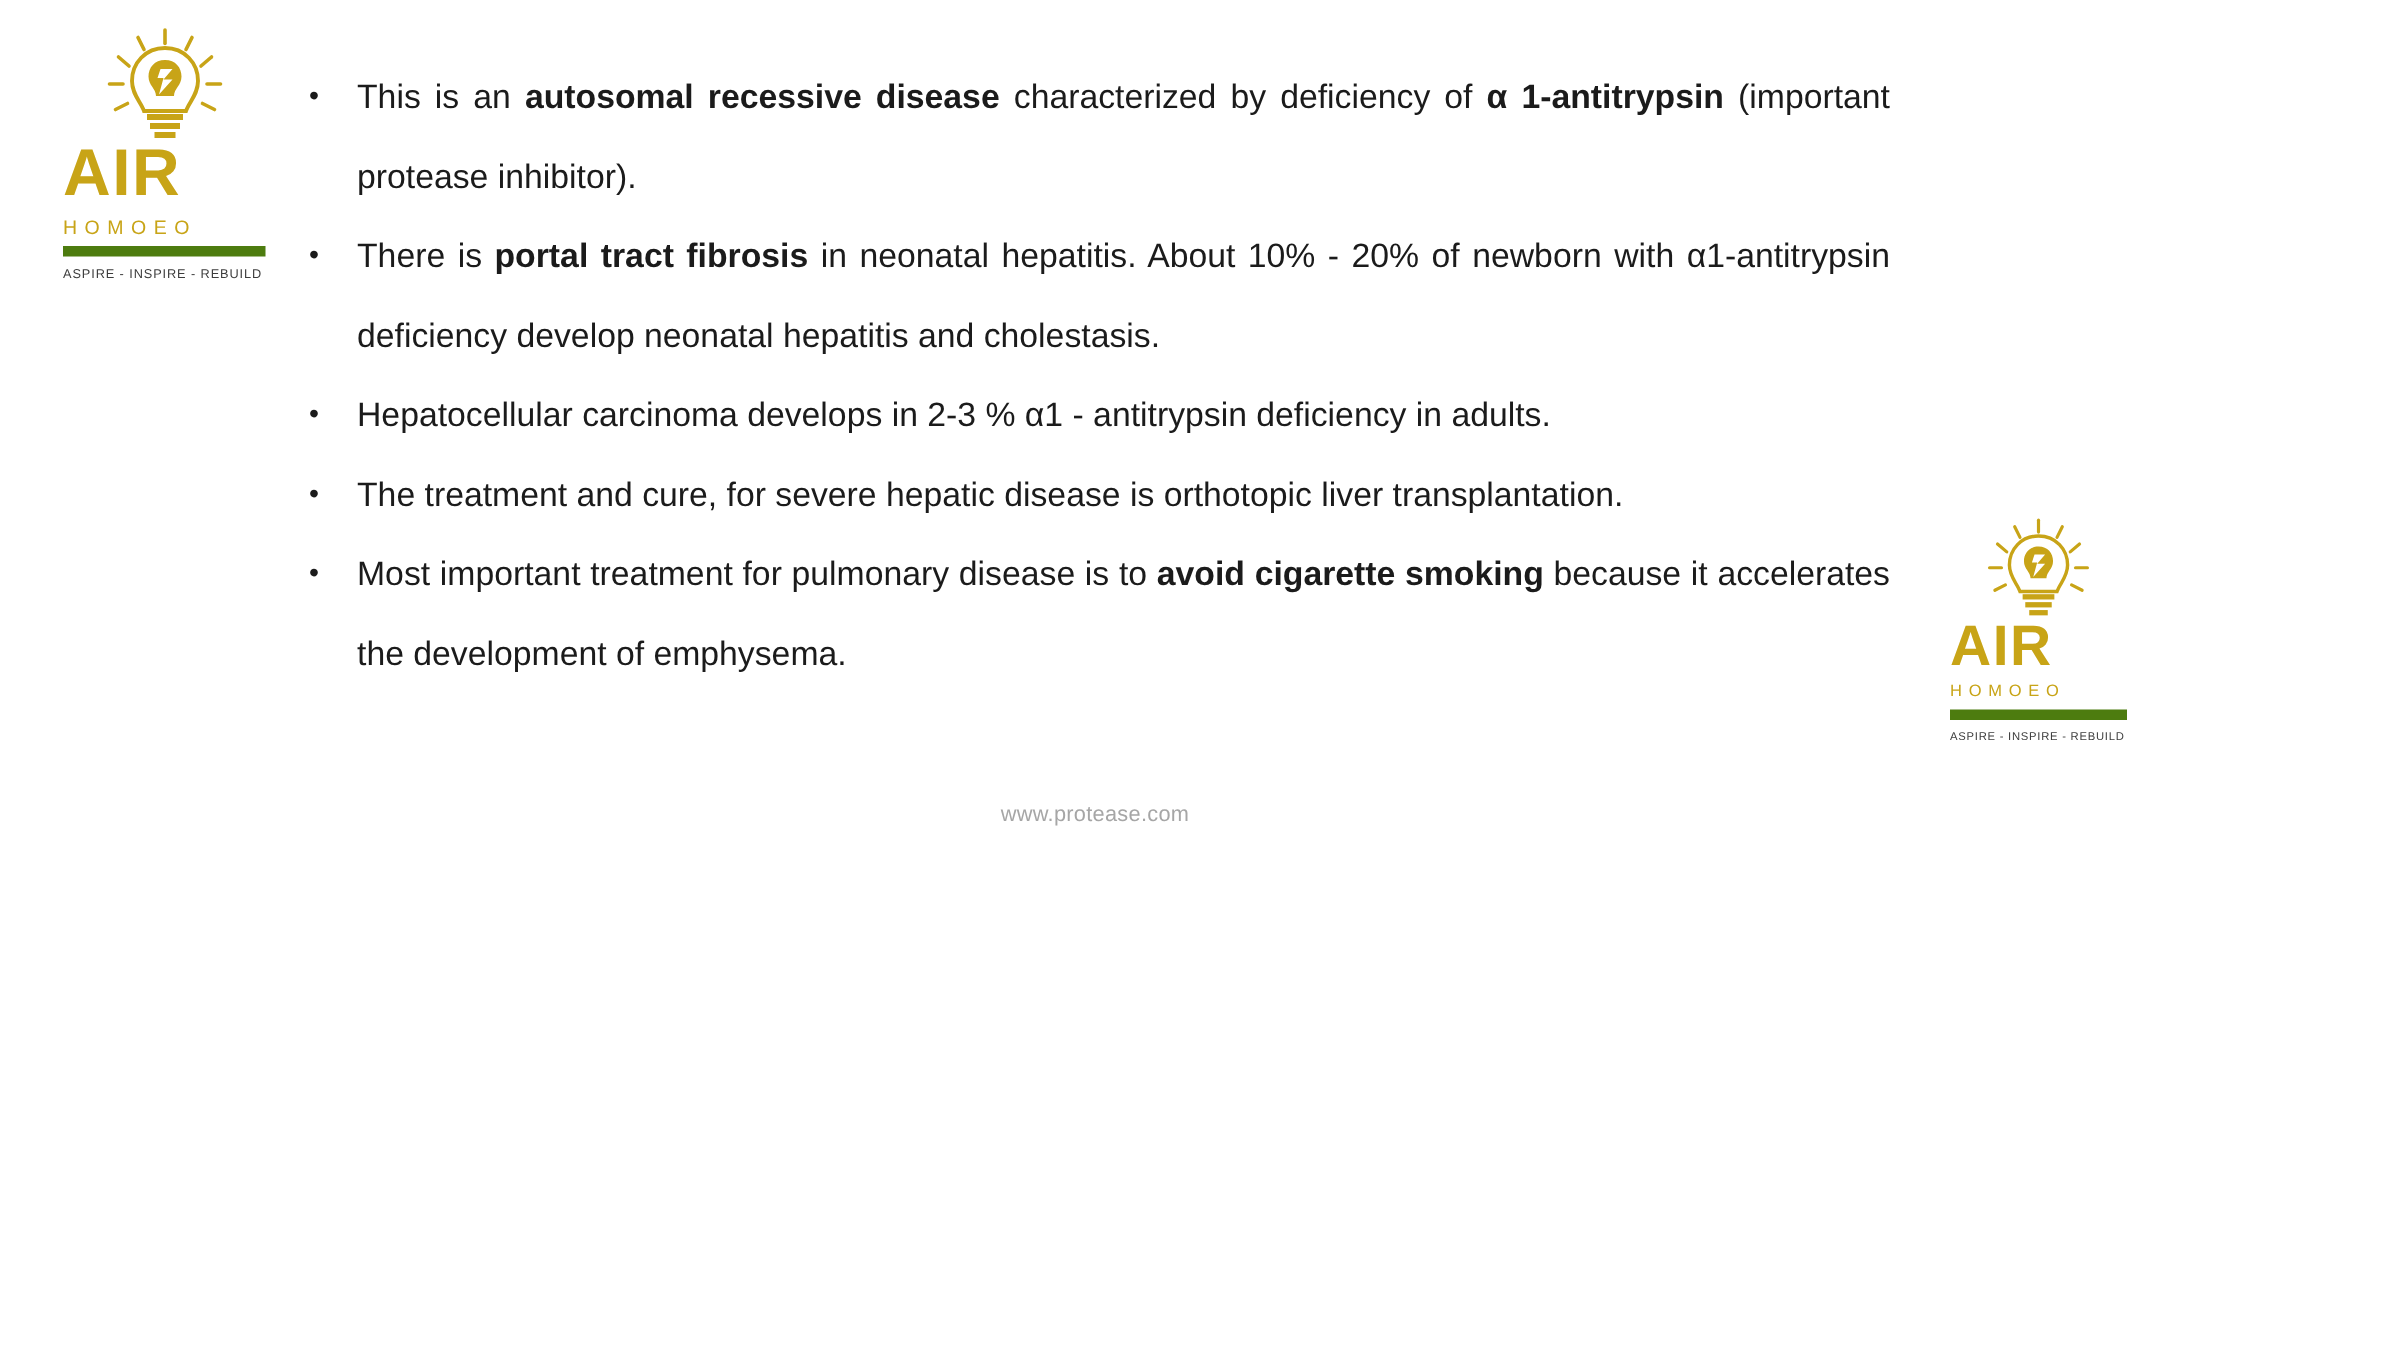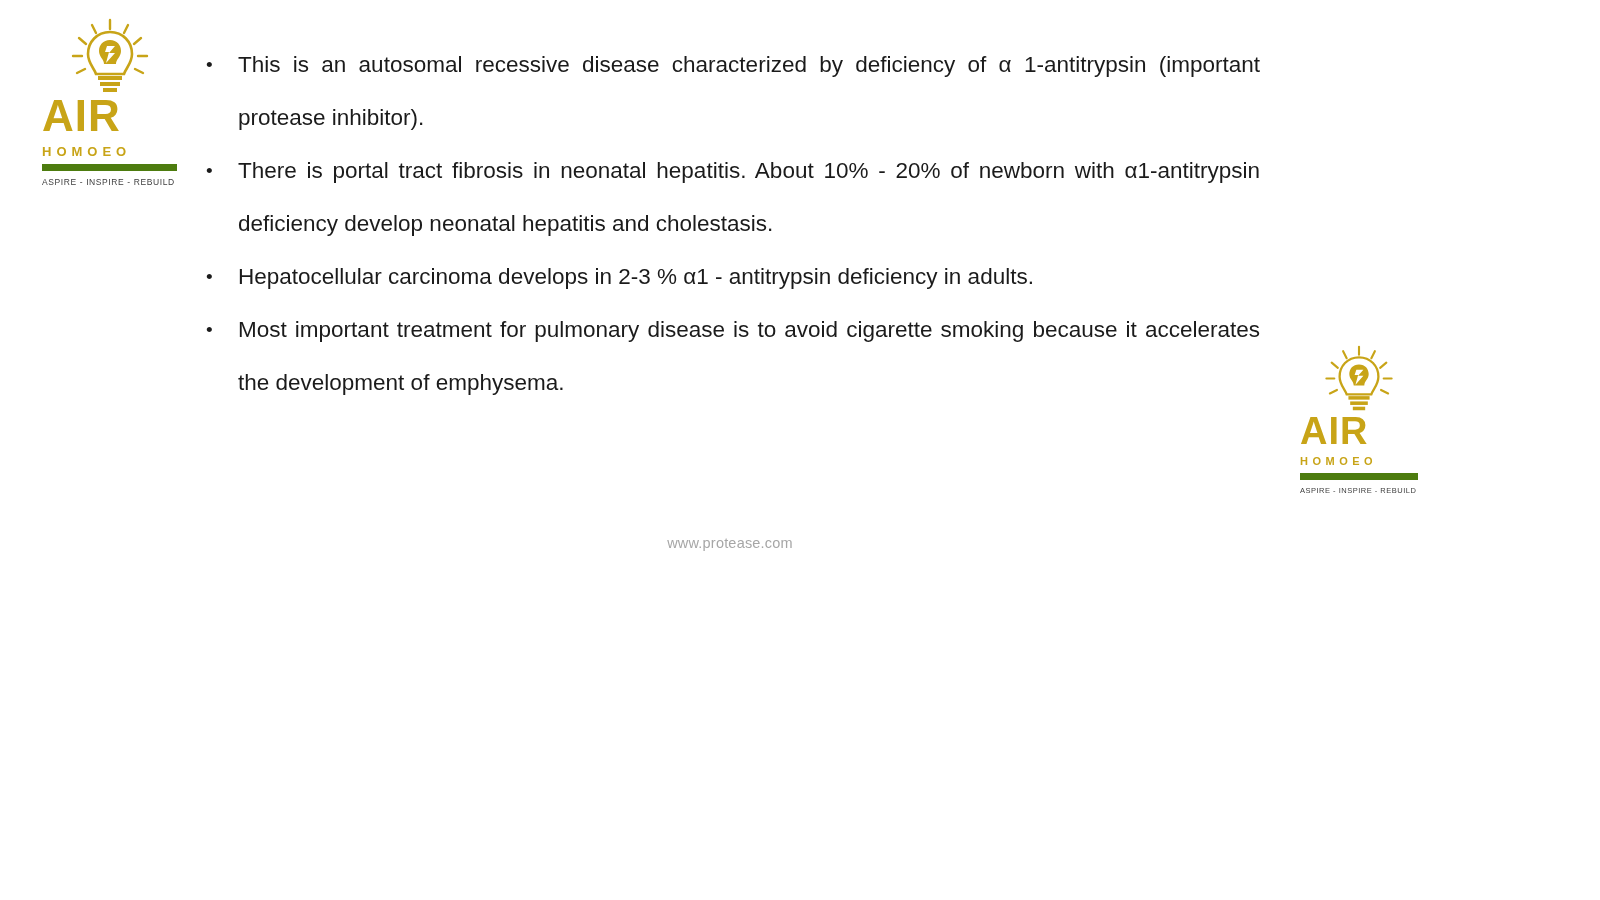--- a/index.html
+++ b/index.html
@@ -43,21 +43,21 @@
     color: #c8a417;
     letter-spacing: 1px;
     line-height: 1;
   }
   .logo-main .logo-word { font-size: 44px; }
   .logo-secondary .logo-word { font-size: 38px; }
 
   .logo-sub {
     font-family: "Liberation Sans", sans-serif;
     color: #c8a417;
-    font-weight: bold;
+    font-weight: normal;
     line-height: 1;
   }
   .logo-main .logo-sub { font-size: 13px; letter-spacing: 5px; margin-top: 7px; }
   .logo-secondary .logo-sub { font-size: 11px; letter-spacing: 4.5px; margin-top: 6px; }
 
   .logo-tag {
     font-family: "Liberation Sans", sans-serif;
     color: #3d3d3d;
     line-height: 1;
     border-top: 7px solid #4d7c0f;
@@ -90,21 +90,21 @@
   }
   ul.bullets li.nojustify { text-align: left; }
   ul.bullets li::before {
     content: "\2022";
     position: absolute;
     left: 6px;
     top: 0;
     font-size: 19px;
     color: #1b1b1b;
   }
-  ul.bullets li b { font-weight: normal; }
+  ul.bullets li b { font-weight: bold; }
 
   .watermark {
     position: absolute;
     left: 200px;
     top: 535px;
     width: 1060px;
     text-align: center;
     font-size: 14.5px;
     color: #a6a6a6;
     letter-spacing: 0.2px;
@@ -161,17 +161,18 @@
   <div class="logo-word">AIR</div>
   <div class="logo-sub">HOMOEO</div>
   <div class="logo-tag">ASPIRE - INSPIRE - REBUILD</div>
 </div>
 
 <div class="content">
   <ul class="bullets" id="bullet-list">
       <li><span>This is an </span><b>autosomal recessive disease</b><span> characterized by deficiency of </span><b>α 1-antitrypsin</b><span> (important protease inhibitor).</span></li>
       <li><span>There is </span><b>portal tract fibrosis</b><span> in neonatal hepatitis. About 10% - 20% of newborn with α1-antitrypsin deficiency develop neonatal hepatitis and cholestasis.</span></li>
       <li class="nojustify"><span>Hepatocellular carcinoma develops in 2-3 % α1 - antitrypsin deficiency in adults.</span></li>
+      <li><span>The treatment and cure, for severe hepatic disease is orthotopic liver transplantation.</span></li>
       <li><span>Most important treatment for pulmonary disease is to </span><b>avoid cigarette smoking</b><span> because it accelerates the development of emphysema.</span></li>
     </ul>
 </div>
 
 <div class="watermark">www.protease.com</div>
 
 </body></html>

